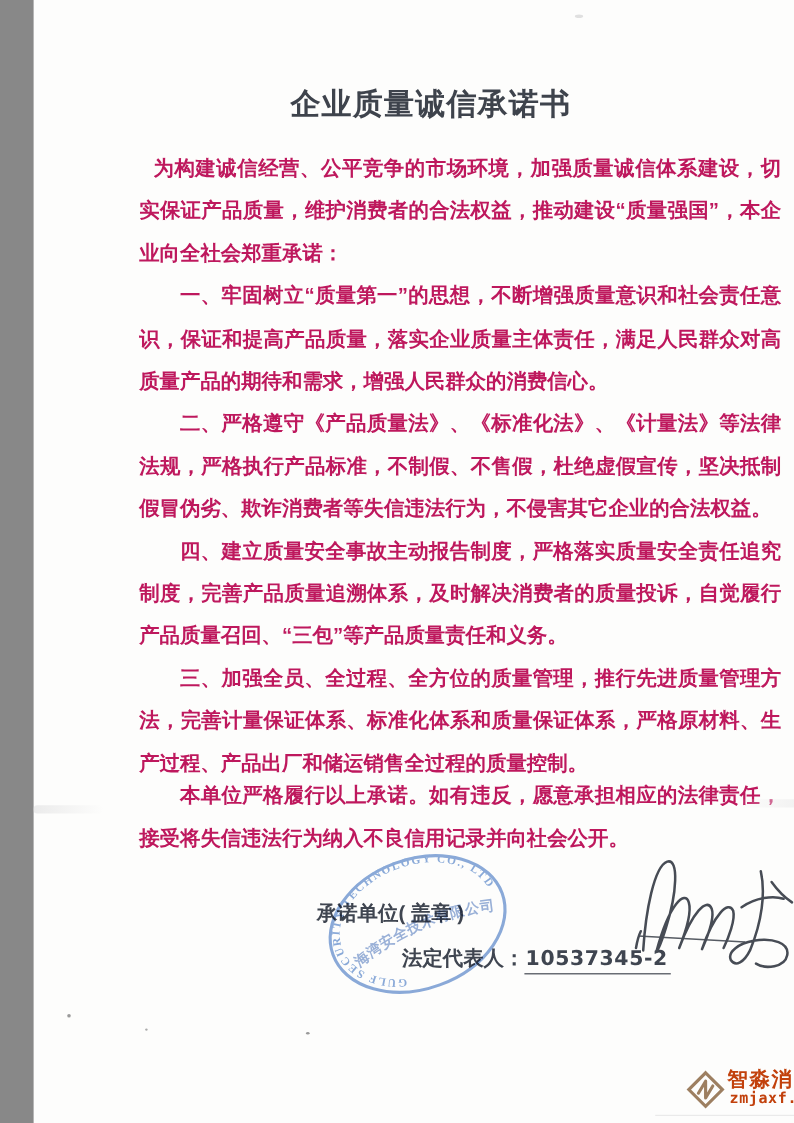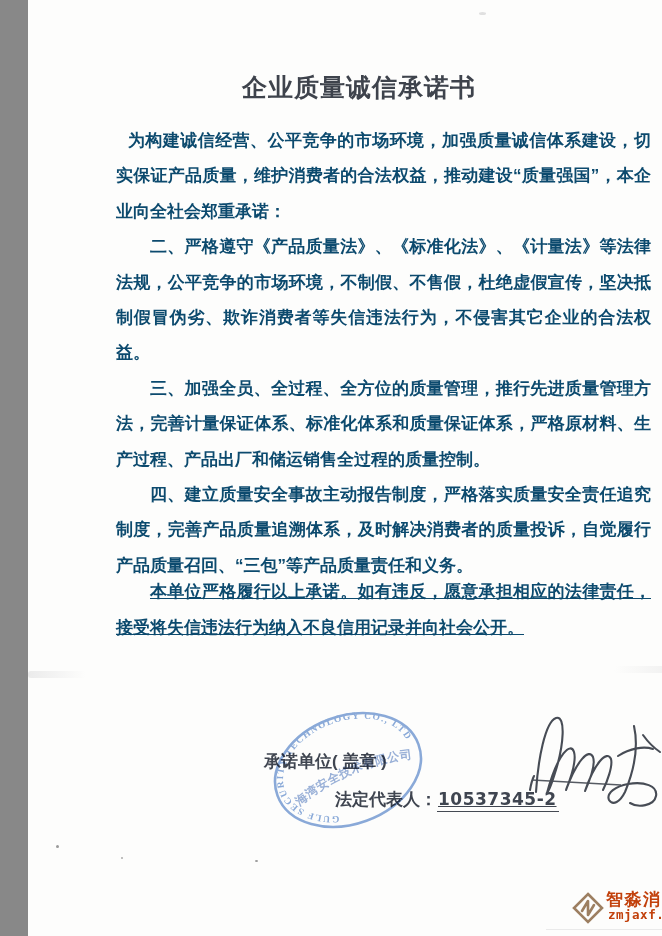--- a/index.html
+++ b/index.html
@@ -14,40 +14,39 @@
   .doc-title{
     position:absolute;top:71px;left:0;width:662px;
     margin:0;text-align:center;
     font-family:"Liberation Serif","DejaVu Serif",serif;
     font-size:25px;line-height:34px;font-weight:600;
     color:#3e434c;letter-spacing:1px;
   }
   .doc-body{
     position:absolute;top:123px;left:88px;width:535px;
     font-size:17px;line-height:35.4px;
-    color:#0c4a6e;font-weight:600;
+    color:#be185d;font-weight:600;
     text-align:justify;text-justify:inter-ideograph;
   }
   .doc-body p{margin:0;text-indent:2em;}
   .doc-body p.p-first{text-indent:0.7em;}
-  .doc-body p.p-last{margin-top:-9px;text-decoration:underline;}
+  .doc-body p.p-last{margin-top:-9px;}
   .sig-label{
     position:absolute;
     font-size:17px;line-height:20px;font-weight:600;color:#3f4550;
     white-space:nowrap;
   }
   .sig-unit{left:236px;top:752px;text-align:center;}
   .sig-rep{left:385px;top:752px;}
   .org-row{left:307px;top:789px;}
   .org-code{
     font-family:"DejaVu Sans",sans-serif;
     letter-spacing:0.5px;
     border-bottom:1.6px solid #454a53;
     padding:0 2px 2px 1px;
-    text-decoration:underline;
   }
   .stamp-svg{
     position:absolute;left:232px;top:693px;
     mix-blend-mode:multiply;opacity:0.88;
   }
   .signature-svg{position:absolute;left:495px;top:700px;}
   .speck{position:absolute;border-radius:50%;}
   .streak{position:absolute;height:7px;border-radius:3px;}
   .streak-l{left:0;top:671px;width:58px;
     background:linear-gradient(90deg,#ebebeb,rgba(255,255,255,0));}
@@ -69,23 +68,24 @@
 </style>
 </head>
 <body>
 
 <div class="page">
 
   <h1 class="doc-title">企业质量诚信承诺书</h1>
 
   <div class="doc-body">
     <p class="p-first">为构建诚信经营、公平竞争的市场环境，加强质量诚信体系建设，切实保证产品质量，维护消费者的合法权益，推动建设“质量强国”，本企业向全社会郑重承诺：</p>
-    <p>二、严格遵守《产品质量法》、《标准化法》、《计量法》等法律法规，公平竞争的市场环境，不制假、不售假，杜绝虚假宣传，坚决抵制假冒伪劣、欺诈消费者等失信违法行为，不侵害其它企业的合法权益。</p>
+    <p>一、牢固树立“质量第一”的思想，不断增强质量意识和社会责任意识，保证和提高产品质量，落实企业质量主体责任，满足人民群众对高质量产品的期待和需求，增强人民群众的消费信心。</p>
+    <p>二、严格遵守《产品质量法》、《标准化法》、《计量法》等法律法规，严格执行产品标准，不制假、不售假，杜绝虚假宣传，坚决抵制假冒伪劣、欺诈消费者等失信违法行为，不侵害其它企业的合法权益。</p>
+    <p>四、建立质量安全事故主动报告制度，严格落实质量安全责任追究制度，完善产品质量追溯体系，及时解决消费者的质量投诉，自觉履行产品质量召回、“三包”等产品质量责任和义务。</p>
     <p>三、加强全员、全过程、全方位的质量管理，推行先进质量管理方法，完善计量保证体系、标准化体系和质量保证体系，严格原材料、生产过程、产品出厂和储运销售全过程的质量控制。</p>
-    <p>四、建立质量安全事故主动报告制度，严格落实质量安全责任追究制度，完善产品质量追溯体系，及时解决消费者的质量投诉，自觉履行产品质量召回、“三包”等产品质量责任和义务。</p>
     <p class="p-last">本单位严格履行以上承诺。如有违反，愿意承担相应的法律责任，接受将失信违法行为纳入不良信用记录并向社会公开。</p>
   </div>
 
   <span class="sig-label sig-unit">承诺单位( 盖章 )</span>
   <span class="sig-label org-row">
     <span>法定代表人：</span><span class="org-code">10537345-2</span>
   </span>
 
   <svg class="stamp-svg" width="180" height="158" viewBox="0 0 180 158">
     <defs>

